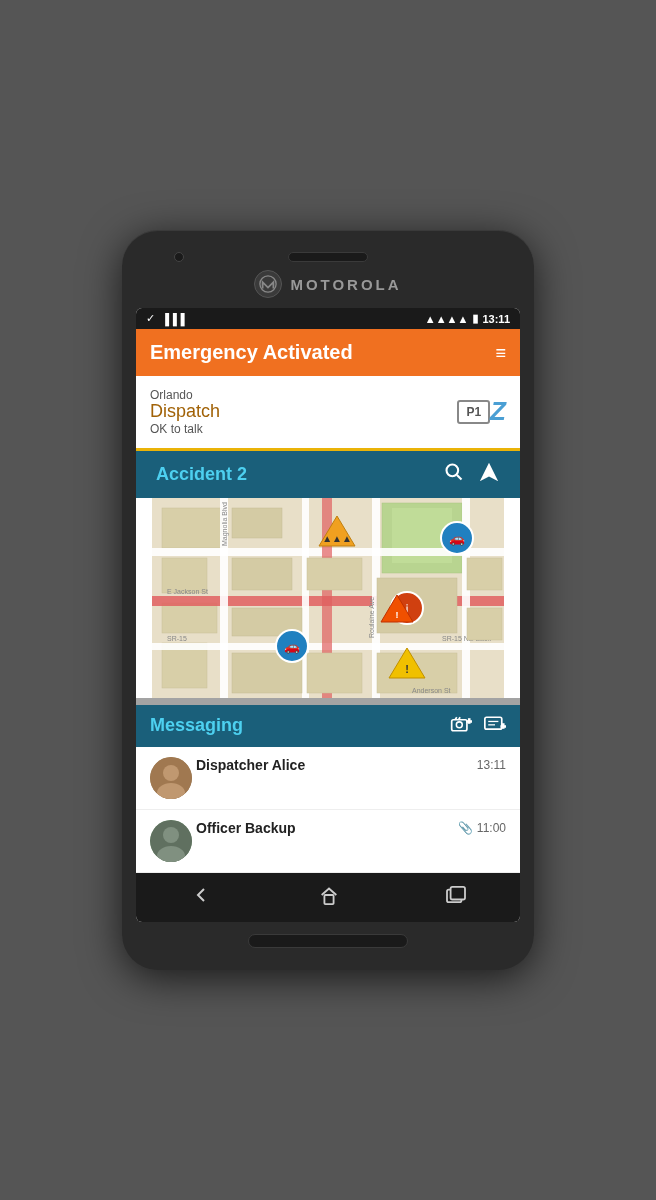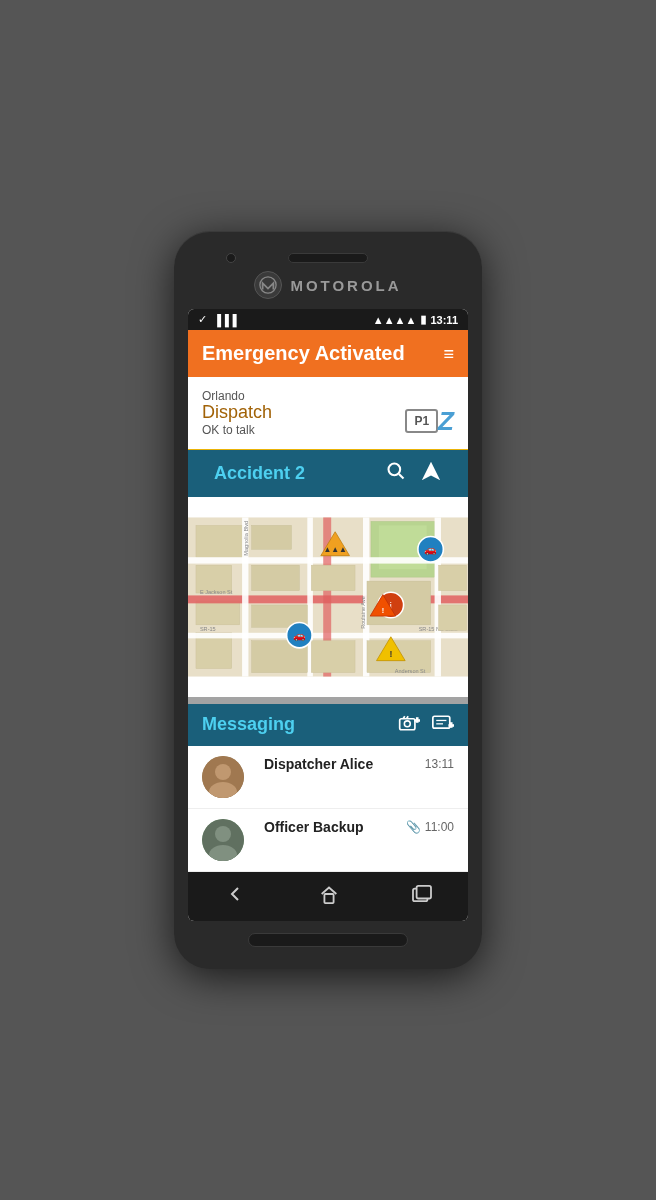--- a/index.html
+++ b/index.html
@@ -6,21 +6,21 @@
     body {
       background: #555;
       display: flex;
       justify-content: center;
       align-items: center;
       min-height: 100vh;
       font-family: 'Arial', sans-serif;
     }
 
     .phone-outer {
-      width: 308px;
+      width: 412px;
       background: #2a2a2a;
       border-radius: 36px;
       padding: 18px 14px 22px;
       box-shadow: 0 8px 40px rgba(0,0,0,0.7), inset 0 1px 0 rgba(255,255,255,0.08);
       position: relative;
     }
 
     .phone-top {
       display: flex;
       justify-content: center;
@@ -122,22 +122,22 @@
       font-size: 18px;
       line-height: 1;
     }
 
     
     .dispatch-section {
       background: #fff;
       padding: 12px 14px;
       display: flex;
       justify-content: space-between;
-      align-items: flex-end;
-      border-bottom: 1px solid #eab308;
+      align-items: center;
+      border-bottom: 3px solid #eab308;
     }
 
     .dispatch-info .dispatch-location {
       font-size: 12px;
       color: #555;
     }
 
     .dispatch-info .dispatch-name {
       font-size: 18px;
       font-weight: normal;
@@ -173,21 +173,21 @@
     
     .map-section {
       background: #fff;
     }
 
     .map-header {
       background: #1a5f7a;
       display: flex;
       justify-content: space-between;
       align-items: center;
-      padding: 10px 26px;
+      padding: 10px 20px;
       gap: 24px;
     }
 
     .map-title {
       color: #4dd0f0;
       font-size: 18px;
       font-weight: bold;
     }
 
     .map-actions {
@@ -231,21 +231,21 @@
     }
 
     .msg-icon-btn {
       color: #fff;
       font-size: 16px;
     }
 
     .message-item {
       display: flex;
       padding: 10px 14px;
-      gap: 20px;
+      gap: 4px;
       border-bottom: 1px solid #eee;
       align-items: flex-start;
     }
 
     .avatar {
       width: 42px; height: 42px;
       border-radius: 50%;
       flex-shrink: 0;
       overflow: hidden;
       background: #888;

